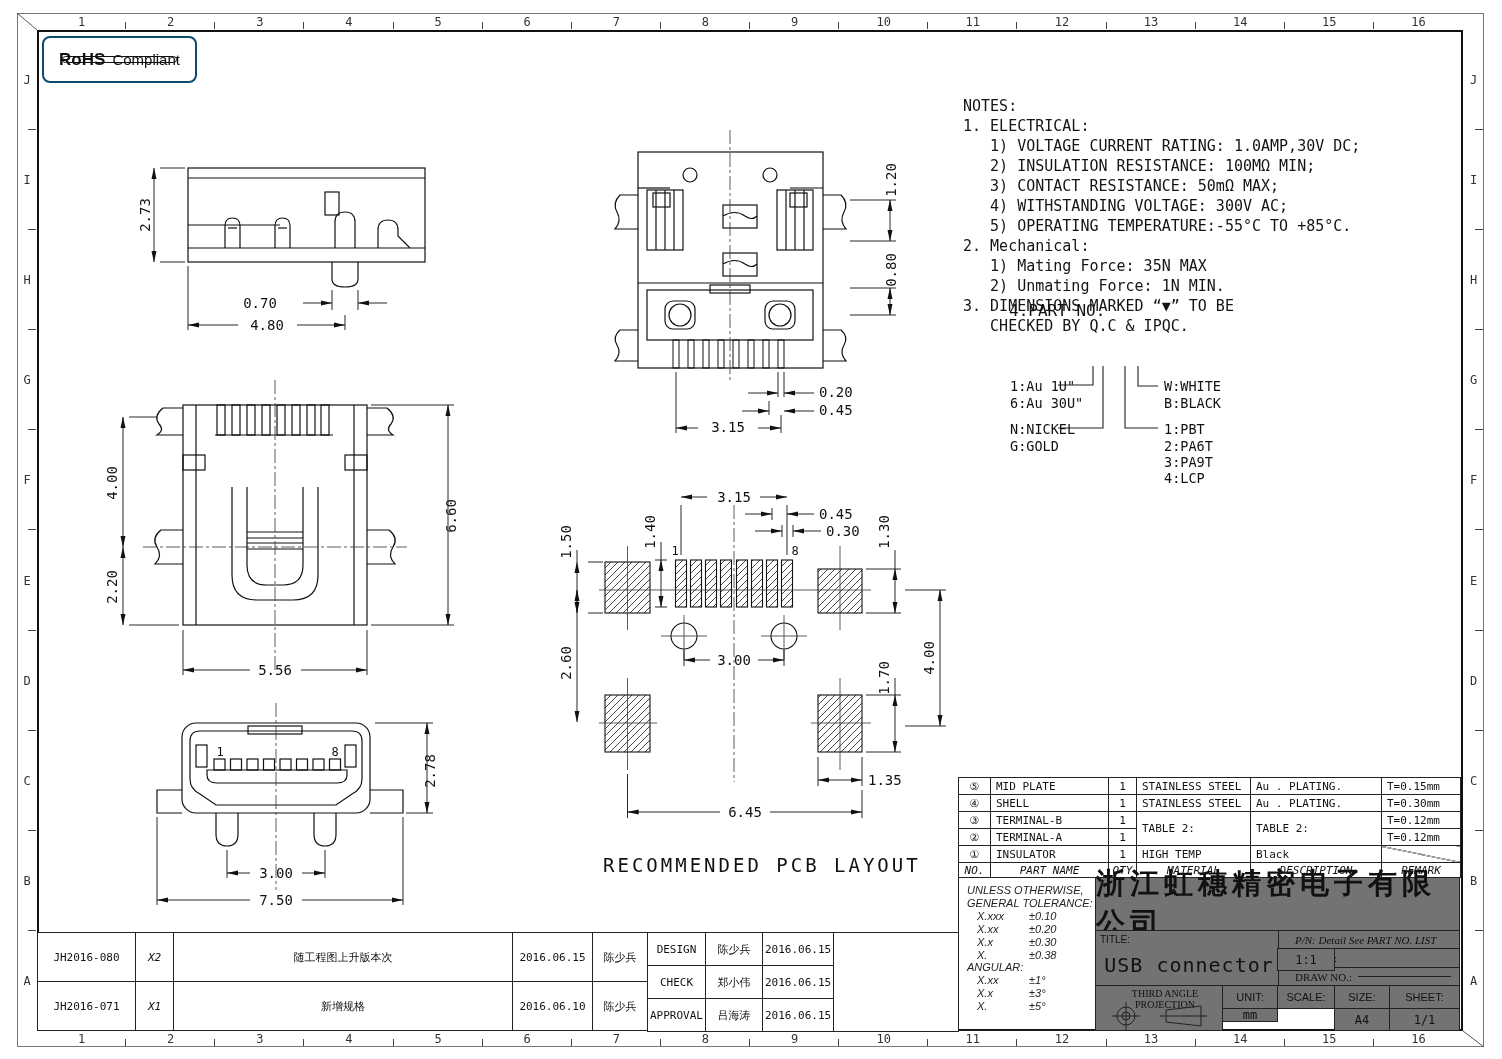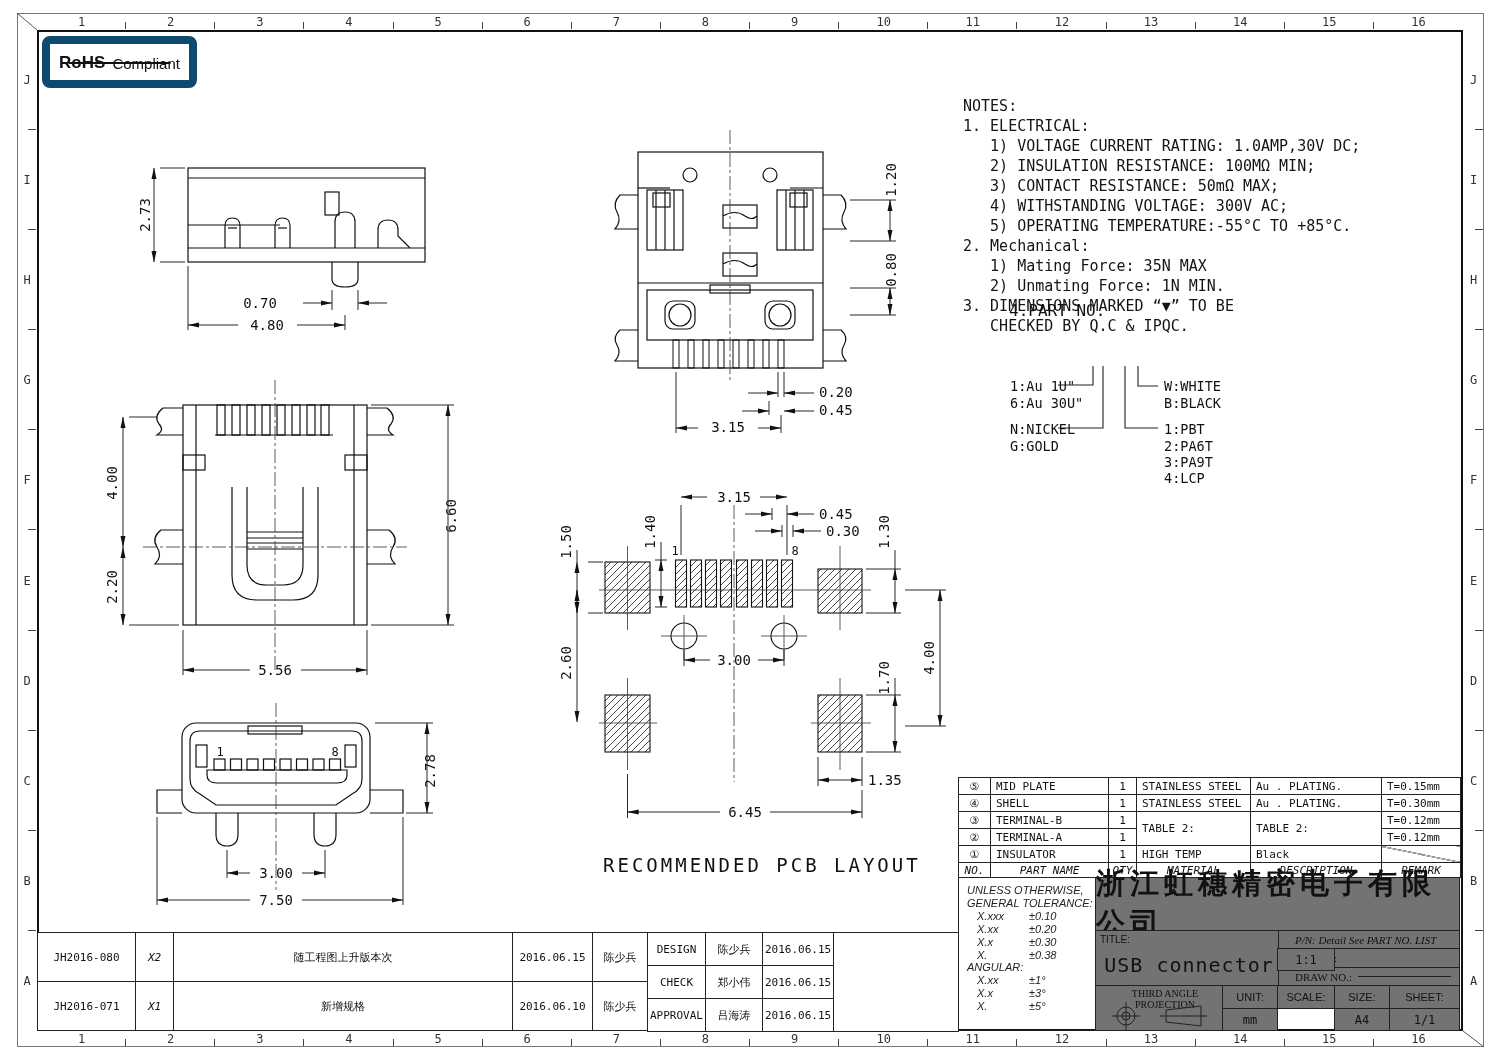--- a/index.html
+++ b/index.html
@@ -12,21 +12,21 @@
   
   .strip { display:flex; font-size:12px; color:#333; font-family:"DejaVu Sans Mono", monospace; }
   .strip-h { left:37px; width:1426px; height:17px; flex-direction:row; }
   .strip-top { top:13px; } .strip-bottom { top:1031px; height:16px; }
   .strip-v { left:17px; top:30px; width:20px; height:1001px; flex-direction:column; }
   .strip-right { left:1463px; width:21px; }
   .strip > div { flex:1; position:relative; display:flex; align-items:center; justify-content:center; }
   .strip-h > div:not(:last-child)::after { content:""; position:absolute; right:0; bottom:1px; width:1px; height:7px; background:#444; }
   .strip-v > div:not(:last-child)::after { content:""; position:absolute; right:1px; bottom:0; height:1px; width:8px; background:#444; }
   
-  .rohs { left:42px; top:36px; width:155px; height:47px; border:8px solid #0c4a6e; border-radius:8px; padding:18px; }
+  .rohs { left:42px; top:36px; width:155px; height:47px; border:2px solid #0c4a6e; border-radius:8px; padding:18px; }
   .rohs .in { width:100%; height:100%; border:1px solid #111; border-radius:5px; display:flex; align-items:center; justify-content:center; gap:7px;
               font-family:"Liberation Sans", sans-serif; }
   .rohs .b { font-weight:bold; font-size:17px; } .rohs .r { font-size:15px; }
   
   .notes { left:963px; top:36px; width:500px; font-size:15px; line-height:20px; white-space:pre; color:#141414; }
   .partno-heading { left:996px; top:301px; font-size:16px;margin-left:13px; }
   
   table.cad { border-collapse:collapse; table-layout:fixed; background:#fff; }
   table.cad td, table.cad th { border:1px solid #222; font-weight:normal; font-size:11px; text-align:center; vertical-align:middle;
                                font-family:"DejaVu Sans Mono", monospace; overflow:hidden; white-space:nowrap; padding:0 2px; }
@@ -593,21 +593,21 @@
         <circle cx="20" cy="14" r="9"></circle>
           <circle cx="20" cy="14" r="4"></circle>
         <line x1="6" y1="14" x2="34" y2="14"></line>
           <line x1="20" y1="0" x2="20" y2="28"></line>
         <path d="M60,8 L95,4 V24 L60,20 Z"></path>
         <line x1="54" y1="14" x2="101" y2="14"></line>
       </g>
     </svg>
   </div>
   <div class="cell tb-head" style="left:1222px;top:985px;width:56px;height:24px">UNIT:</div>
-  <div class="cell tb-val" style="left:1222px;top:1008px;width:56px;height:23px">mm</div>
+  <div class="cell tb-val" style="left:1222px;top:1008px;width:56px;height:14px">mm</div>
   <div class="cell tb-head" style="left:1277px;top:985px;width:58px;height:24px">SCALE:</div>
   <div class="cell tb-val" style="left:1277px;top:948px;width:58px;height:23px">1:1</div>
   <div class="cell tb-head" style="left:1334px;top:985px;width:56px;height:24px">SIZE:</div>
   <div class="cell tb-val" style="left:1334px;top:1008px;width:56px;height:23px">A4</div>
   <div class="cell tb-head" style="left:1389px;top:985px;width:71px;height:24px">SHEET:</div>
   <div class="cell tb-val" style="left:1389px;top:1008px;width:71px;height:23px">1/1</div>
 
   <table class="cad abs" style="left:37px;top:932px;width:610px;height:99px">
     <colgroup>
         <col style="width:98px">

